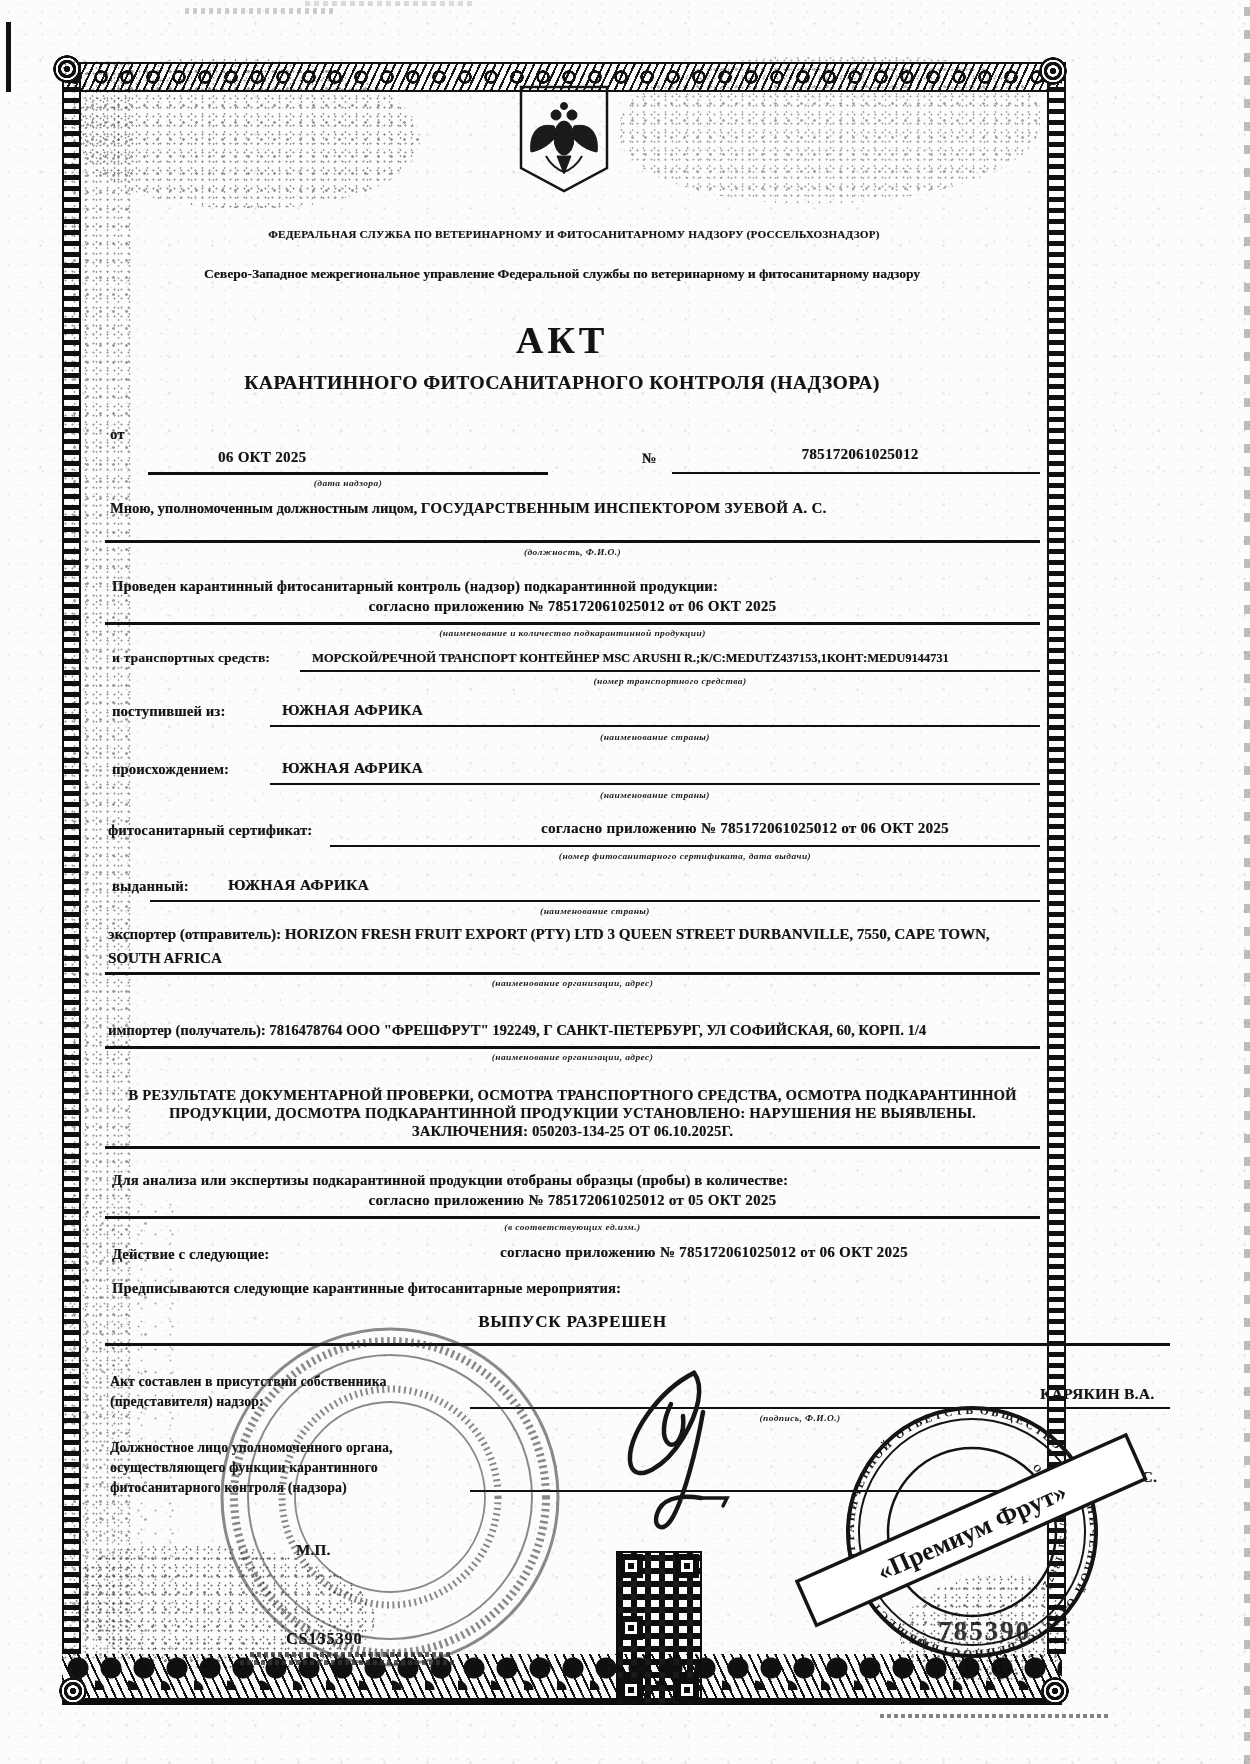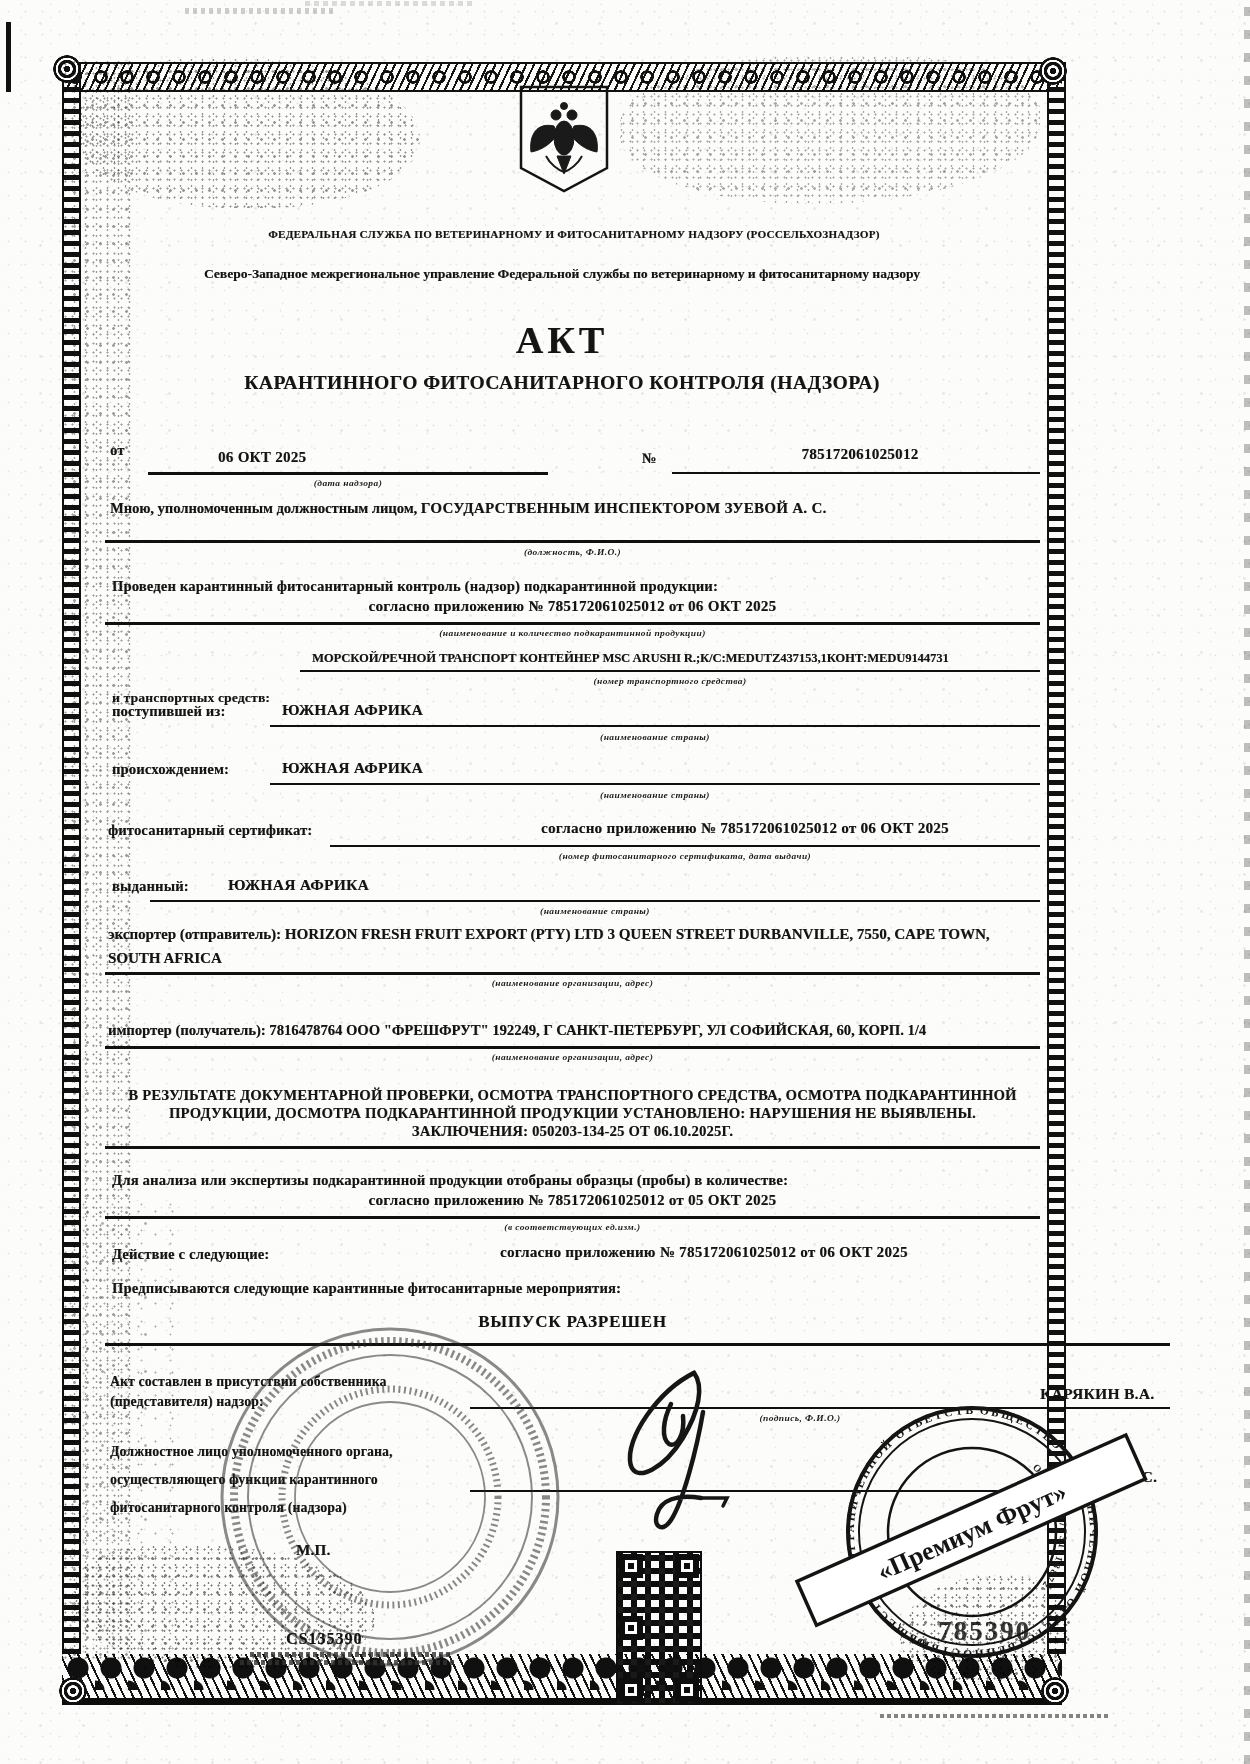--- a/index.html
+++ b/index.html
@@ -89,41 +89,41 @@
       <path d="M41 72 L55 72 L48 90 Z"></path>
       <path d="M30 72 C34 80 42 86 48 88 M66 72 C62 80 54 86 48 88" fill="none" stroke-width="2"></path>
     </g>
   </svg>
 
   <div class="abs c ink" style="left:74px;top:228px;width:1000px;font-size:11px;font-weight:700;letter-spacing:.3px;">ФЕДЕРАЛЬНАЯ СЛУЖБА ПО ВЕТЕРИНАРНОМУ И ФИТОСАНИТАРНОМУ НАДЗОРУ (РОССЕЛЬХОЗНАДЗОР)</div>
   <div class="abs c ink" style="left:62px;top:266px;width:1000px;font-size:13.5px;font-weight:700;">Северо-Западное межрегиональное управление Федеральной службы по ветеринарному и фитосанитарному надзору</div>
   <div class="abs c ink" style="left:62px;top:318px;width:1000px;font-size:38px;font-weight:700;letter-spacing:4px;">АКТ</div>
   <div class="abs c ink" style="left:62px;top:372px;width:1000px;font-size:19.5px;font-weight:700;letter-spacing:.5px;text-align:center;">КАРАНТИННОГО ФИТОСАНИТАРНОГО КОНТРОЛЯ (НАДЗОРА)</div>
 
-  <span class="abs lbl ink" style="left:110px;top:442px;">от</span>
+  <span class="abs lbl ink" style="left:110px;top:426px;">от</span>
   <span class="abs val ink" style="left:218px;top:449px;">06 ОКТ 2025</span>
   <div class="rule th" style="left:148px;top:472px;width:400px;"></div>
   <div class="abs cap c" style="left:148px;top:478px;width:400px;">(дата надзора)</div>
   <span class="abs lbl ink" style="left:642px;top:450px;">№</span>
   <span class="abs val c ink" style="left:680px;top:446px;width:360px;font-size:15px;">785172061025012</span>
   <div class="rule" style="left:672px;top:472px;width:368px;"></div>
 
   <div class="abs ink" style="left:110px;top:500px;width:940px;font-size:14.5px;">
     <span style="font-weight:700;">Мною, уполномоченным должностным лицом,</span>
     <span style="font-weight:700;font-size:15px;letter-spacing:.3px;">ГОСУДАРСТВЕННЫМ ИНСПЕКТОРОМ ЗУЕВОЙ А. С.</span>
   </div>
   <div class="rule th" style="left:105px;top:540px;width:935px;"></div>
   <div class="abs cap c" style="left:105px;top:547px;width:935px;">(должность, Ф.И.О.)</div>
 
   <div class="abs lbl ink" style="left:112px;top:578px;">Проведен карантинный фитосанитарный контроль (надзор) подкарантинной продукции:</div>
   <div class="abs val c ink" style="left:105px;top:598px;width:935px;">согласно приложению № 785172061025012 от 06 ОКТ 2025</div>
   <div class="rule th" style="left:105px;top:622px;width:935px;"></div>
   <div class="abs cap c" style="left:105px;top:628px;width:935px;">(наименование и количество подкарантинной продукции)</div>
 
-  <span class="abs lbl ink" style="left:112px;top:650px;font-size:13.5px;margin-top:40px;">и транспортных средств:</span>
+  <span class="abs lbl ink" style="left:112px;top:650px;font-size:13.5px;">и транспортных средств:</span>
   <span class="abs ink" style="left:312px;top:651px;width:730px;font-size:12.6px;font-weight:700;letter-spacing:-.1px;white-space:nowrap;">МОРСКОЙ/РЕЧНОЙ ТРАНСПОРТ КОНТЕЙНЕР MSC ARUSHI R.;К/С:MEDUTZ437153,1КОНТ:MEDU9144731</span>
   <div class="rule" style="left:300px;top:670px;width:740px;"></div>
   <div class="abs cap c" style="left:300px;top:676px;width:740px;">(номер транспортного средства)</div>
 
   <span class="abs lbl ink" style="left:112px;top:703px;">поступившей из:</span>
   <span class="abs val ink" style="left:282px;top:701px;font-size:15.5px;">ЮЖНАЯ АФРИКА</span>
   <div class="rule" style="left:270px;top:725px;width:770px;"></div>
   <div class="abs cap c" style="left:270px;top:732px;width:770px;">(наименование страны)</div>
 
   <span class="abs lbl ink" style="left:112px;top:761px;">происхождением:</span>
@@ -172,21 +172,21 @@
 
   <div class="abs lbl ink" style="left:112px;top:1280px;">Предписываются следующие карантинные фитосанитарные мероприятия:</div>
   <div class="abs c ink" style="left:105px;top:1312px;width:935px;font-size:17px;font-weight:700;letter-spacing:.8px;">ВЫПУСК РАЗРЕШЕН</div>
   <div class="rule th" style="left:105px;top:1343px;width:1065px;"></div>
 
   <div class="abs lbl ink" style="left:110px;top:1372px;width:300px;font-size:13.6px;line-height:20px;">Акт составлен в присутствии собственника (представителя) надзор:</div>
   <span class="abs val ink" style="left:1040px;top:1385px;font-size:15.5px;white-space:nowrap;">КАРЯКИН В.А.</span>
   <div class="rule" style="left:470px;top:1407px;width:700px;"></div>
   <div class="abs cap c" style="left:620px;top:1413px;width:360px;">(подпись, Ф.И.О.)</div>
 
-  <div class="abs lbl ink" style="left:110px;top:1438px;width:330px;font-size:13.6px;line-height:28px;">Должностное лицо уполномоченного органа, осуществляющего функции карантинного фитосанитарного контроля (надзора)</div>
+  <div class="abs lbl ink" style="left:110px;top:1438px;width:330px;font-size:13.6px;line-height:20px;">Должностное лицо уполномоченного органа, осуществляющего функции карантинного фитосанитарного контроля (надзора)</div>
   <div class="rule" style="left:470px;top:1490px;width:592px;"></div>
   <span class="abs val ink" style="left:1066px;top:1468px;font-size:15.5px;white-space:nowrap;">ЗУЕВА А. С.</span>
   <span class="abs val ink" style="left:296px;top:1542px;font-size:15px;">М.П.</span>
 
   <svg class="abs" style="left:575px;top:1352px;" width="210" height="200" viewBox="0 0 210 200">
     <g fill="none" stroke="#161616" stroke-width="4.5" stroke-linecap="round">
       <path d="M112 18 C80 40 52 92 62 118 C70 136 96 116 110 84 C122 56 124 30 112 18 Z" transform="rotate(8 95 70)"></path>
       <path d="M96 52 C88 68 86 86 94 92 C102 96 110 82 108 64"></path>
       <path d="M128 60 C122 96 108 150 96 168 C88 180 78 176 82 162 C86 148 102 142 126 146"></path>
       <path d="M126 146 L152 146 L148 154" stroke-width="3.5"></path>

